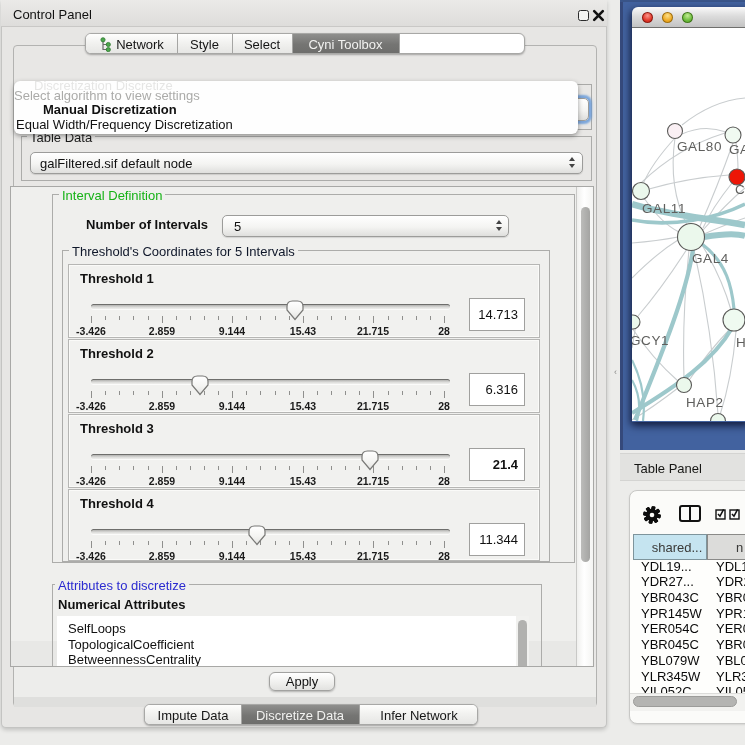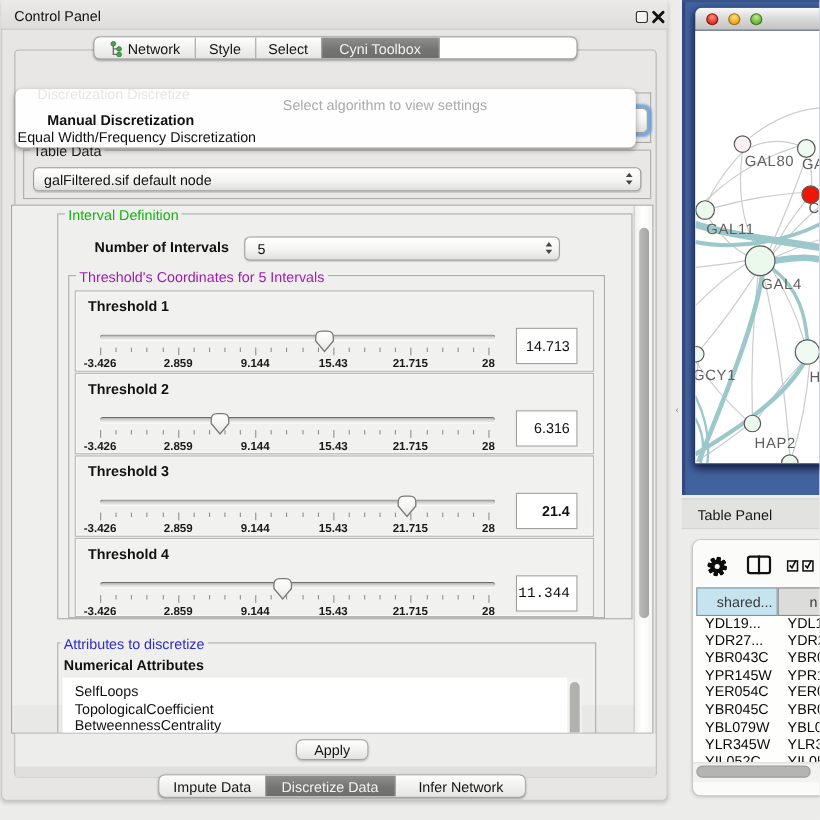--- a/index.html
+++ b/index.html
@@ -175,33 +175,33 @@
 <div class="a" style="left:560px;top:84px;width:32px;height:46px;border:1px solid #A9A9A7;border-left:none;"></div>
 <div class="a combo" style="left:560px;top:98px;width:29px;height:23px;box-shadow:0 0 2px 3px rgba(96,150,216,0.8);"></div>
 <div class="grp" style="left:21px;top:136px;width:571px;height:45px;"></div>
 <div class="gt" style="left:27px;top:130px;background:#E8E7E5;color:#1A1A1A;">Table Data</div>
 <div class="a combo" style="left:30px;top:152px;width:553px;height:22px;"></div>
 <div class="ctext" style="left:40px;top:156px;">galFiltered.sif default node</div>
 <div class="stepu" style="left:569px;top:156.5px;"></div>
 <div class="stepd" style="left:569px;top:163.5px;"></div>
 <div class="a" style="left:14px;top:81px;width:564px;height:53px;background:#FEFEFE;border-radius:6px;box-shadow:0 2px 5px rgba(40,40,40,0.45);"></div>
 <div class="a t13" style="left:34px;top:78px;color:rgba(130,128,124,0.20);">Discretization Discretize</div>
-<div class="a t13" style="left:14px;top:88px;width:672px;text-align:center;color:#ABABA9;">Select algorithm to view settings</div>
+<div class="a t13" style="left:14px;top:88px;width:672px;text-align:left;color:#ABABA9;">Select algorithm to view settings</div>
 <div class="a t13 b" style="left:16px;top:102px;padding-left:27px;">Manual Discretization</div>
 <div class="a t13" style="left:16px;top:117px;">Equal Width/Frequency Discretization</div>
 <div class="a" style="left:10px;top:186px;width:584px;height:481px;border:1px solid #A8A8A6;background:#EFEFED;overflow:hidden;">
 <div class="grp" style="left:41px;top:7px;width:523px;height:369px;"></div>
 <div class="gt" style="left:48px;top:1px;background:#EFEFED;color:#16B216;">Interval Definition</div>
 <div class="a t13 b" style="left:75px;top:30px;">Number of Intervals</div>
 <div class="a combo" style="left:211px;top:28px;width:287px;height:22px;"></div>
 <div class="ctext" style="left:223px;top:32px;">5</div>
 <div class="stepu" style="left:485px;top:32.5px;"></div>
 <div class="stepd" style="left:485px;top:39.5px;"></div>
 <div class="grp" style="left:51px;top:63px;width:488px;height:312px;"></div>
-<div class="gt" style="left:58px;top:57px;background:#EFEFED;color:#a21caf;">Threshold's Coordinates for 5 Intervals</div>
+<div class="gt" style="left:58px;top:57px;background:#EFEFED;color:#0f172a;">Threshold's Coordinates for 5 Intervals</div>
 <div class="thb" style="left:57px;top:77px;width:472px;height:74px;"></div>
 <div class="a t13 b" style="left:69px;top:84px;">Threshold 1</div>
 <div class="track" style="left:80px;top:117px;width:359px;"></div>
 <div class="tick" style="left:80.0px;top:129px;height:7px;"></div>
 <div class="tick" style="left:94.1px;top:129px;height:3.5px;"></div>
 <div class="tick" style="left:108.2px;top:129px;height:3.5px;"></div>
 <div class="tick" style="left:122.4px;top:129px;height:3.5px;"></div>
 <div class="tick" style="left:136.5px;top:129px;height:3.5px;"></div>
 <div class="tick" style="left:150.6px;top:129px;height:7px;"></div>
 <div class="tick" style="left:164.7px;top:129px;height:3.5px;"></div>
@@ -371,21 +371,21 @@
 <svg class="a" style="left:236.9px;top:338px;" width="18" height="21" viewBox="0 0 18 21">
 <defs>
         <linearGradient id="thg3" x1="0" y1="0" x2="0" y2="1">
           <stop offset="0" stop-color="#FFFFFF"></stop>
           <stop offset="0.55" stop-color="#F4F4F2"></stop>
           <stop offset="1" stop-color="#E3E3E1"></stop>
         </linearGradient>
       </defs>
 <path d="M1,6.5 Q1,1 6.5,1 L11.5,1 Q17,1 17,6.5 L17,10 L9,19.5 L1,10 Z" fill="url(#thg3)" stroke="#787876" stroke-width="1.2"></path>
     </svg>
-<div class="vbox" style="left:458px;top:336px;font-family:Liberation Mono, monospace;">11.344</div>
+<div class="vbox" style="left:458px;top:336px;">11.344</div>
 <div class="a" style="left:0;top:454px;width:566px;height:26px;background:rgba(120,120,118,0.05);"></div>
 <div class="grp" style="left:41px;top:397px;width:490px;height:95px;"></div>
 <div class="gt" style="left:44px;top:391px;background:#EFEFED;color:#2B2BD0;">Attributes to discretize</div>
 <div class="a t13 b" style="left:47px;top:410px;">Numerical Attributes</div>
 <div class="a" style="left:46px;top:429px;width:459px;height:60px;background:#FFFFFF;"></div>
 <div class="a t13" style="left:57px;top:434.0px;">SelfLoops</div>
 <div class="a t13" style="left:57px;top:449.5px;">TopologicalCoefficient</div>
 <div class="a t13" style="left:57px;top:465.0px;">BetweennessCentrality</div>
 <div class="a" style="left:505px;top:429px;width:13px;height:60px;background:#F1F1EF;"></div>
 <div class="a" style="left:507px;top:433px;width:9px;height:50px;border-radius:4.5px;background:#B1B1AF;"></div>

